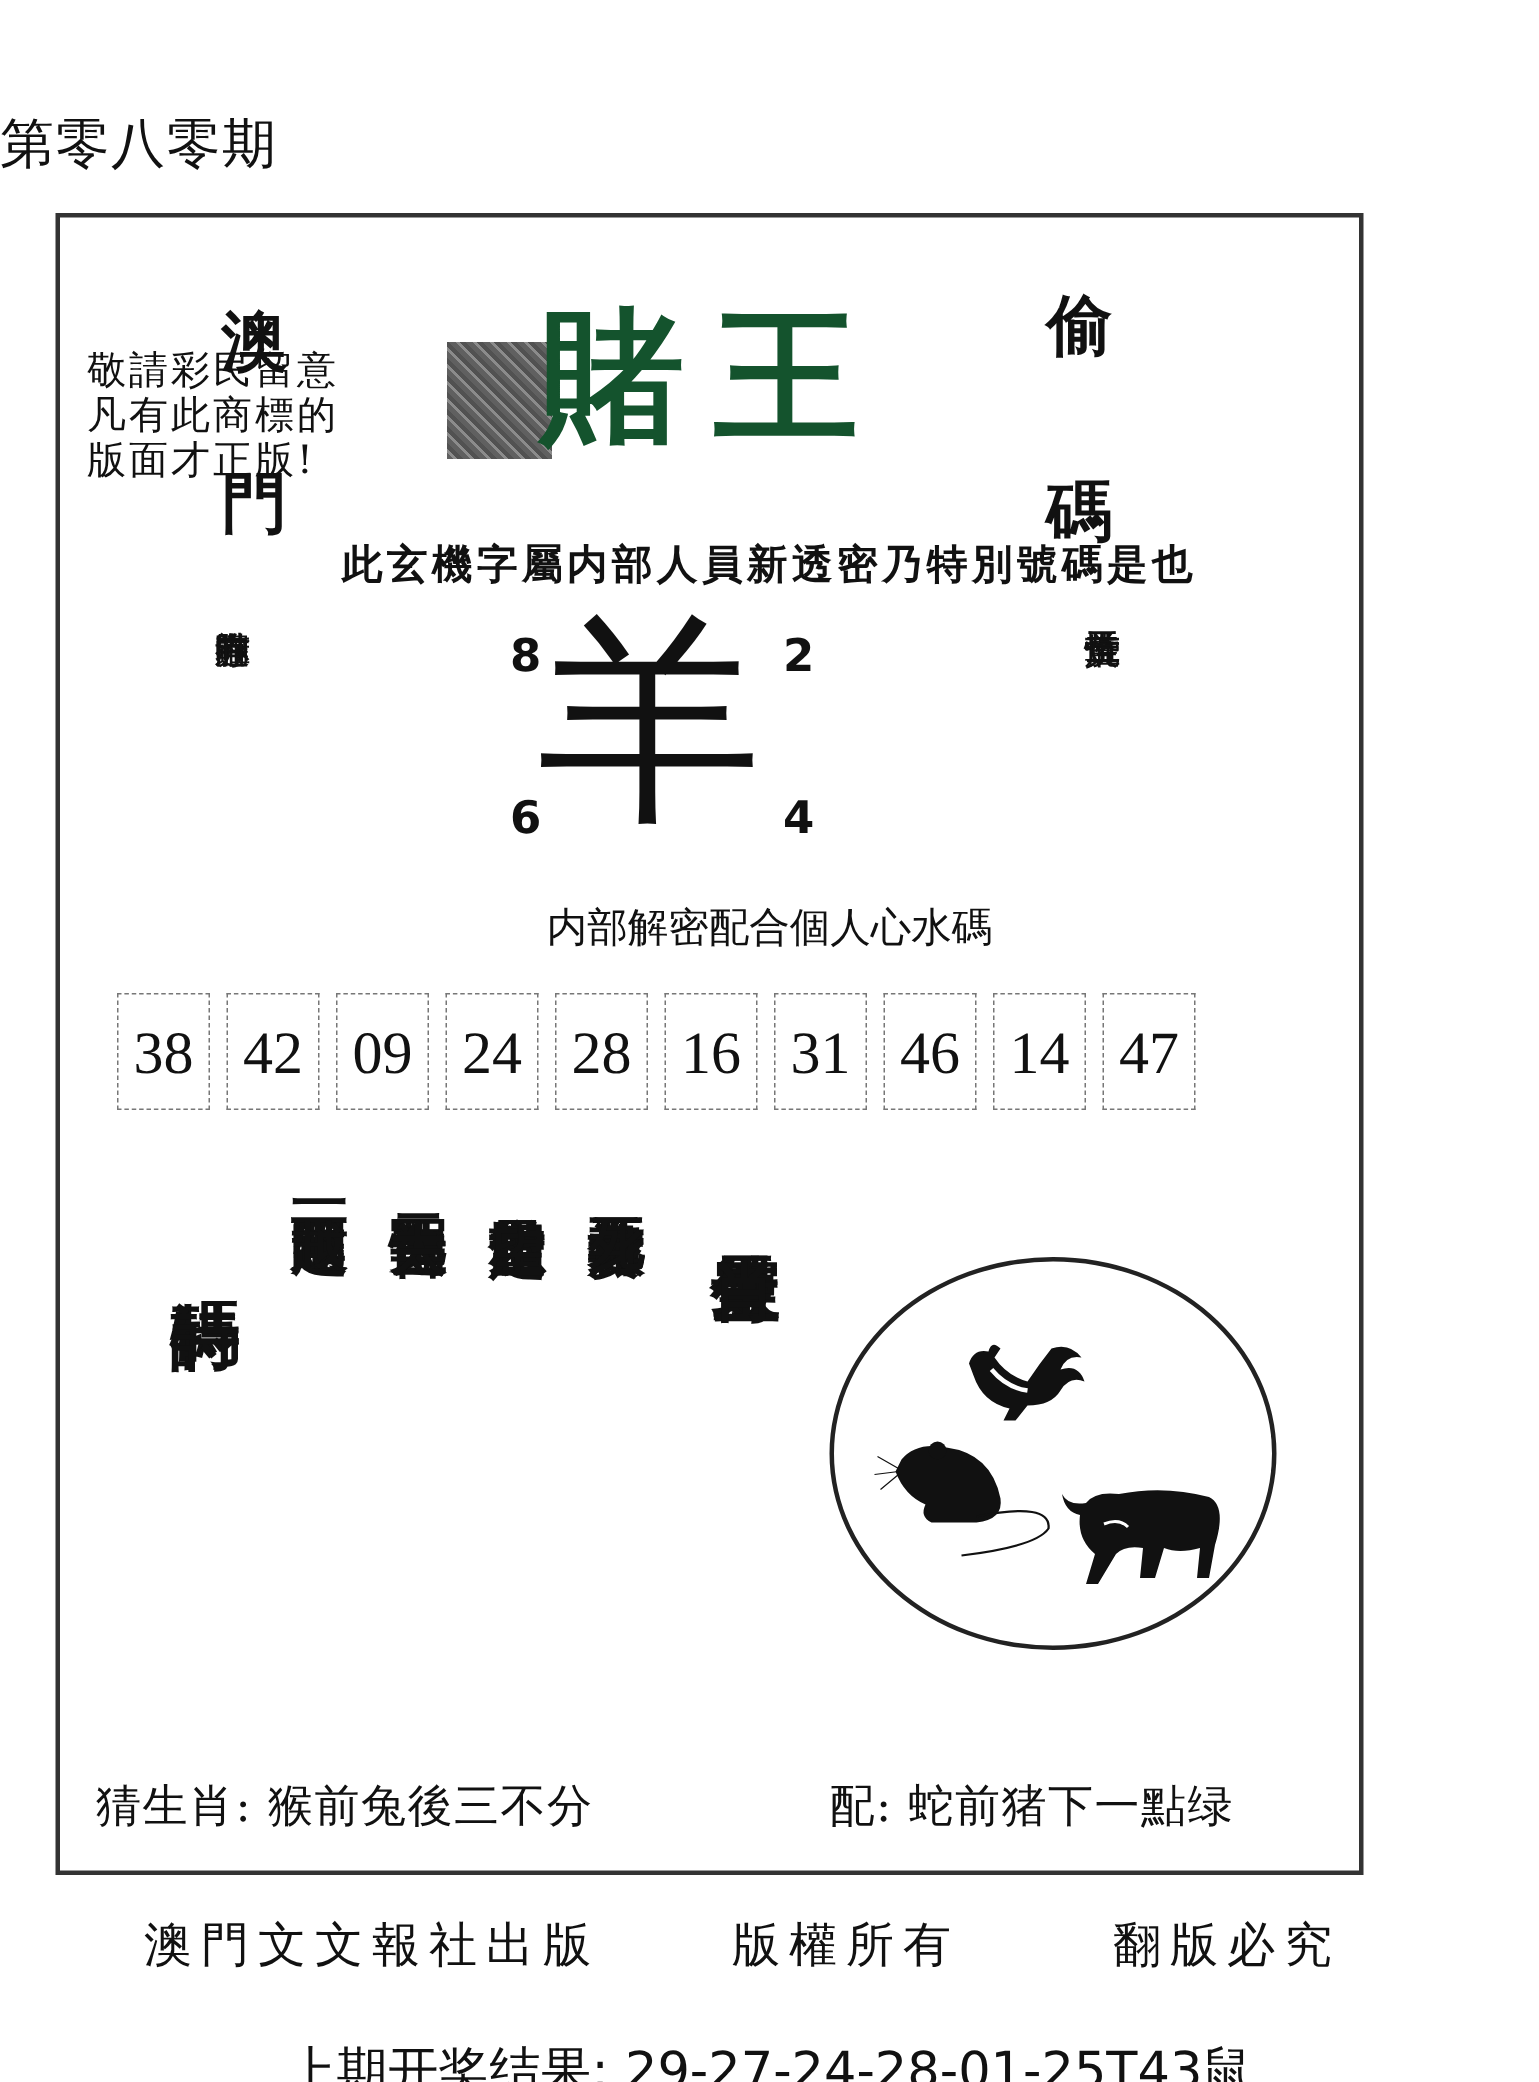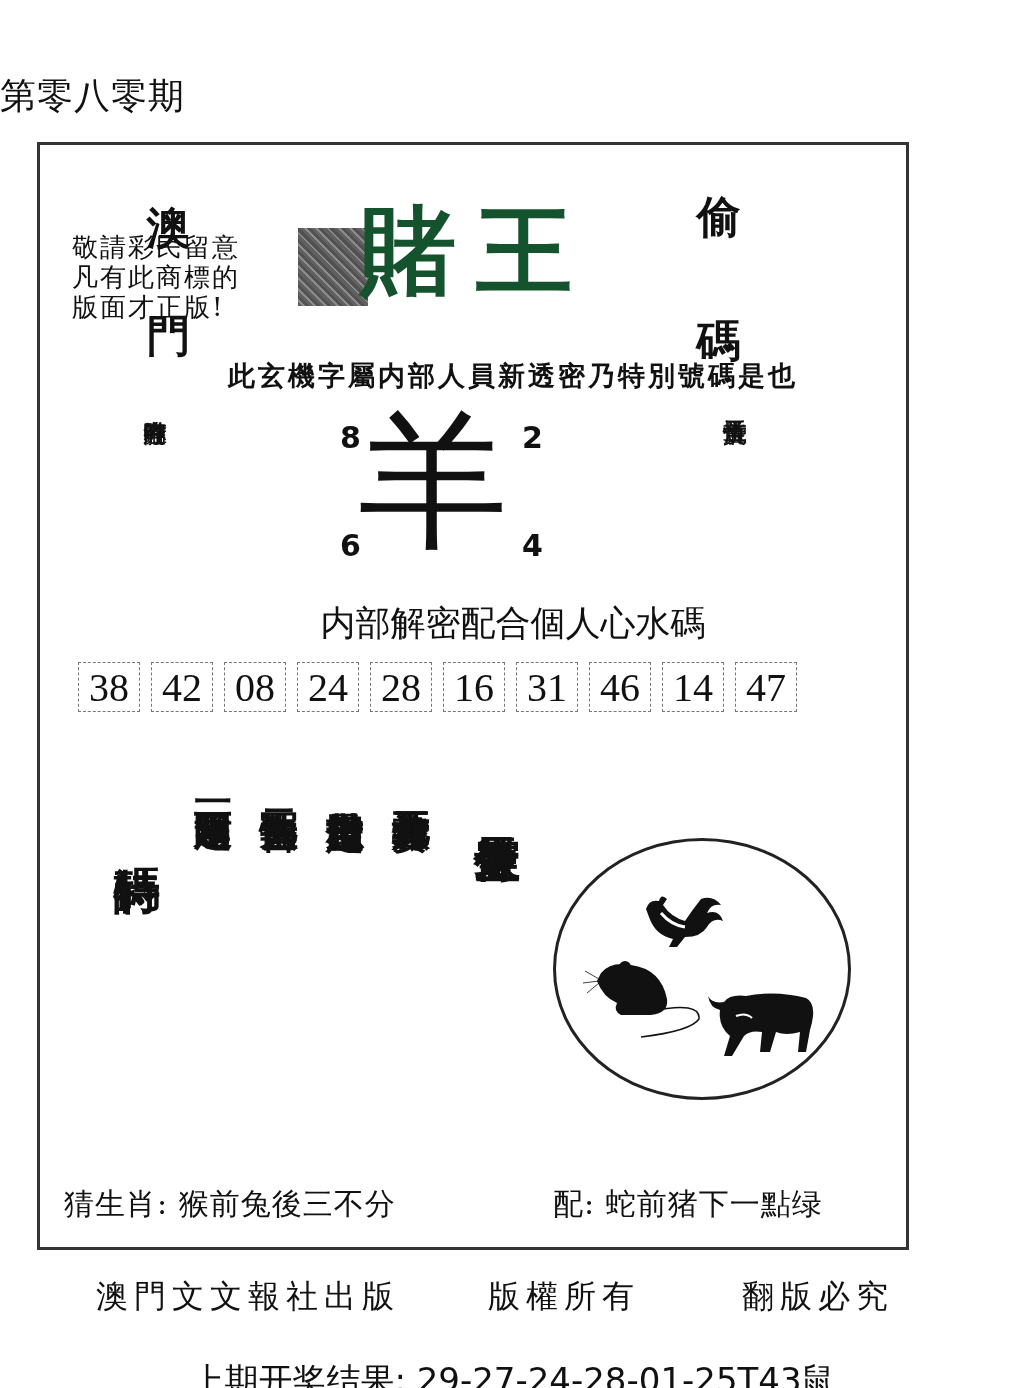--- a/index.html
+++ b/index.html
@@ -9,33 +9,33 @@
   }
   .abs { position:absolute; }
   .issue { left:0; width:1026px; top:72px; text-align:left; font-size:36px; font-family:"DejaVu Serif", serif; letter-spacing:1px; }
   .frame { left:37px; top:142px; width:872px; height:1108px; border:3px solid #333; box-sizing:border-box; }
   .vert { writing-mode: vertical-rl; text-orientation: upright; }
   .side-big { font-size:44px; font-weight:bold; font-family:"DejaVu Serif", serif; }
   .ao { left:140px; top:170px; }
   .men { left:140px; top:280px; }
   .tou { left:690px; top:160px; }
   .ma { left:690px; top:285px; }
-  .notice { left:58px; top:232px; font-size:26px; line-height:30px; font-family:"DejaVu Serif", serif; letter-spacing:2px;margin-left:14px; }
+  .notice { left:58px; top:232px; font-size:26px; line-height:30px; font-family:"DejaVu Serif", serif; letter-spacing:2px; }
   .smudge { left:298px; top:228px; width:70px; height:78px; background:repeating-linear-gradient(45deg,#444 0 3px,#777 3px 5px,#333 5px 8px); opacity:.85; }
   .title { left:360px; top:188px; font-size:96px; font-weight:bold; font-family:"DejaVu Sans", sans-serif; letter-spacing:20px; color:#14532d; }
   .secret-line { left:0; width:1026px; top:358px; text-align:center; font-size:27px; font-weight:bold; letter-spacing:3px; font-family:"DejaVu Serif", serif; }
   .left-poem-small { left:140px; top:402px; font-size:24px; line-height:29px; font-family:"DejaVu Serif", serif; }
   .right-poem-small { left:720px; top:402px; font-size:24px; line-height:29px; font-family:"DejaVu Serif", serif; }
   .num { font-size:30px; font-weight:bold; font-family:"DejaVu Sans", sans-serif; }
   .n1 { left:340px; top:420px; } .n2 { left:522px; top:420px; }
   .n3 { left:340px; top:528px; } .n4 { left:522px; top:528px; }
   .yang { left:358px; top:395px; font-size:150px; font-family:"DejaVu Serif", serif; line-height:170px; }
-  .decode { left:0; width:1026px; top:600px; text-align:center; font-size:35px; font-family:"DejaVu Sans", sans-serif; }
+  .decode { left:0; width:1026px; top:600px; text-align:center; font-size:27px; font-family:"DejaVu Sans", sans-serif; }
   .numbers { left:78px; top:662px; display:flex; gap:11px; }
-  .num-box { width:62px; height:50px; border:1.5px dashed #777; box-sizing:border-box; display:flex; align-items:center; justify-content:center; font-family:"Liberation Serif", serif; font-size:40px; }
+  .num-box { width:62px; height:78px; border:1.5px dashed #777; box-sizing:border-box; display:flex; align-items:center; justify-content:center; font-family:"Liberation Serif", serif; font-size:40px; }
   .poem-title { left:102px; top:830px; font-size:46px; font-weight:bold; line-height:72px; font-family:"DejaVu Serif", serif; }
   .poem-cols { left:190px; top:782px; display:flex; flex-direction:row-reverse; gap:22px; }
   .poem-col { font-size:38px; line-height:43px; font-weight:bold; font-family:"DejaVu Sans", sans-serif; width:44px; }
   .best { left:462px; top:800px; font-size:46px; line-height:72px; font-weight:bold; font-family:"DejaVu Serif", serif; }
   .circle { left:553px; top:838px; width:298px; height:262px; border:3px solid #222; border-radius:50%; box-sizing:border-box; }
   .guess { left:64px; top:1184px; font-size:30px; font-family:"DejaVu Serif", serif; letter-spacing:1px; }
   .pair { left:553px; top:1184px; font-size:30px; font-family:"DejaVu Serif", serif; letter-spacing:1px; }
   .footer { left:0; width:1026px; top:1275px; font-size:32px; font-family:"DejaVu Serif", serif; letter-spacing:6px; }
   .footer span { position:absolute; }
   .result { left:0; width:1026px; top:1358px; text-align:center; font-size:34px; font-family:"DejaVu Sans", sans-serif; }
@@ -70,21 +70,21 @@
 <div class="abs num n2">2</div>
 <div class="abs num n3">6</div>
 <div class="abs num n4">4</div>
 <div class="abs yang">羊</div>
 
 <div class="abs decode">内部解密配合個人心水碼</div>
 
 <div class="abs numbers">
   <div class="num-box">38</div>
   <div class="num-box">42</div>
-  <div class="num-box">08</div>
+  <div class="num-box">09</div>
   <div class="num-box">24</div>
   <div class="num-box">28</div>
   <div class="num-box">16</div>
   <div class="num-box">31</div>
   <div class="num-box">46</div>
   <div class="num-box">14</div>
   <div class="num-box">47</div>
 </div>
 
 <div class="abs vert poem-title">特碼詩</div>

